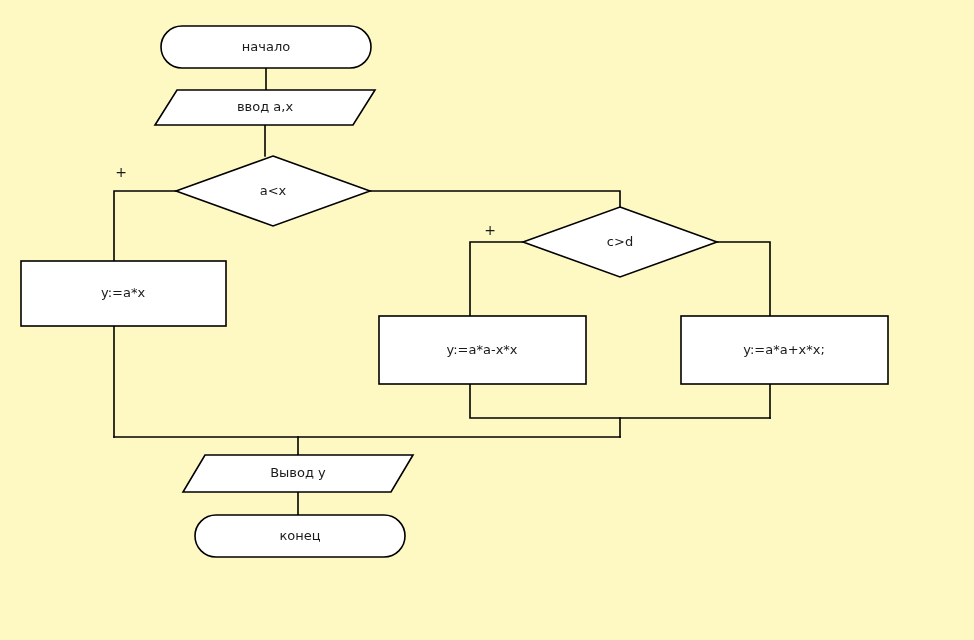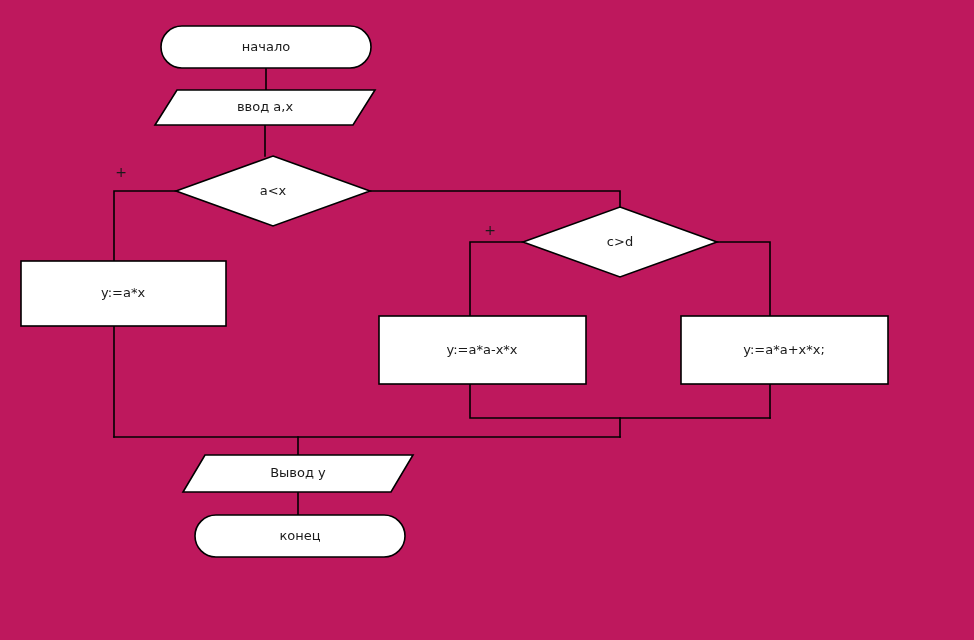--- a/index.html
+++ b/index.html
@@ -11,21 +11,21 @@
   body {
     font-family: "DejaVu Sans", "Liberation Sans", sans-serif;
     width: 974px;
     height: 640px;
     overflow: hidden;
   }
   #diagram-root {
     position: relative;
     width: 974px;
     height: 640px;
-    background: #be185d;
+    background: #fef9c3;
   }
   svg#flowchart {
     display: block;
     width: 974px;
     height: 640px;
   }
   .shape-outline {
     fill: #ffffff;
     stroke: #000000;
     stroke-width: 1.6;

